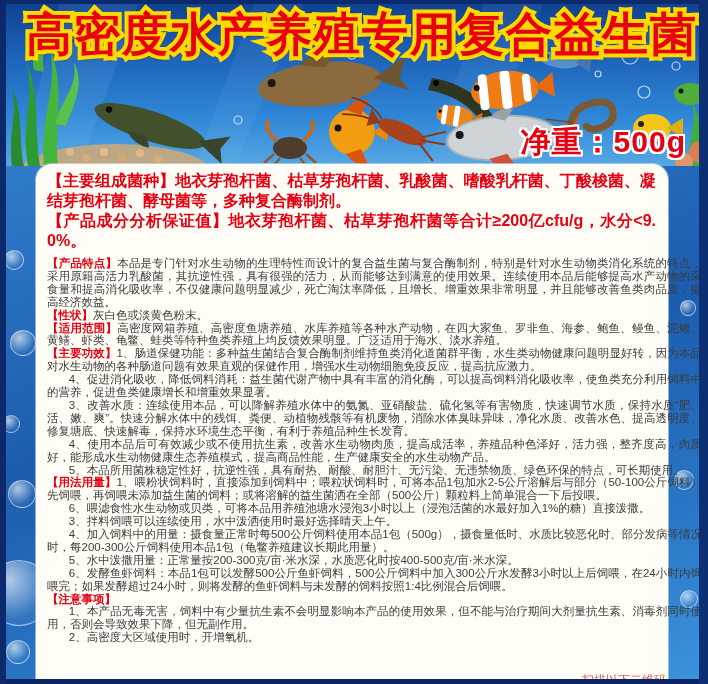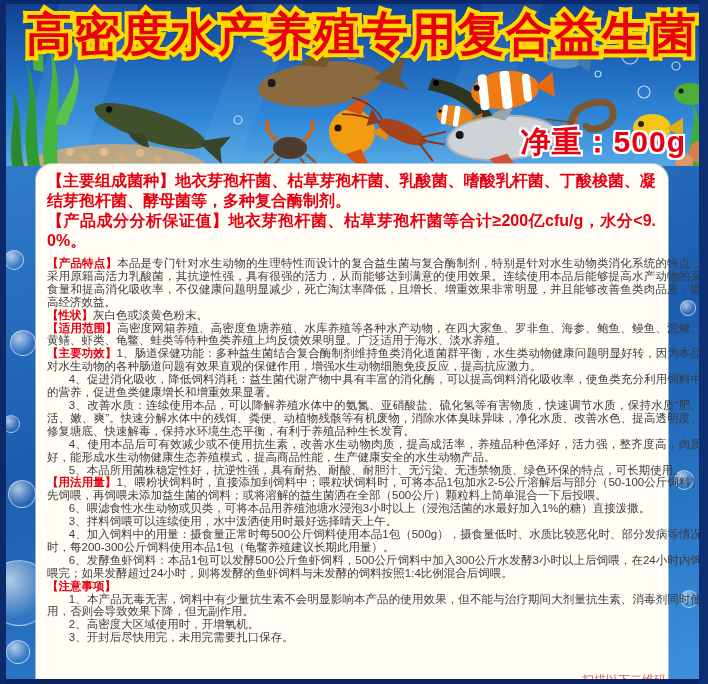--- a/index.html
+++ b/index.html
@@ -211,26 +211,26 @@
       <p class="sec"><span class="hdr">【主要功效】</span><span>1、肠道保健功能：多种益生菌结合复合酶制剂维持鱼类消化道菌群平衡，水生类动物健康问题明显好转，因为本品对水生动物的各种肠道问题有效果直观的保健作用，增强水生动物细胞免疫反应，提高抗应激力。</span></p>
       <p class="sec ind">4、促进消化吸收，降低饲料消耗：益生菌代谢产物中具有丰富的消化酶，可以提高饲料消化吸收率，使鱼类充分利用饲料中的营养，促进鱼类健康增长和增重效果显著。</p>
       <p class="sec ind">3、改善水质：连续使用本品，可以降解养殖水体中的氨氮、亚硝酸盐、硫化氢等有害物质，快速调节水质，保持水质“肥、活、嫩、爽”。快速分解水体中的残饵、粪便、动植物残骸等有机废物，消除水体臭味异味，净化水质、改善水色、提高透明度、修复塘底、快速解毒，保持水环境生态平衡，有利于养殖品种生长发育。</p>
       <p class="sec ind">4、使用本品后可有效减少或不使用抗生素，改善水生动物肉质，提高成活率，养殖品种色泽好，活力强，整齐度高，肉质好，能形成水生动物健康生态养殖模式，提高商品性能，生产健康安全的水生动物产品。</p>
       <p class="sec ind">5、本品所用菌株稳定性好，抗逆性强，具有耐热、耐酸、耐胆汁、无污染、无违禁物质、绿色环保的特点，可长期使用。</p>
 
       <p class="sec"><span class="hdr">【用法用量】</span><span>1、喂粉状饲料时，直接添加到饲料中；喂粒状饲料时，可将本品1包加水2-5公斤溶解后与部分（50-100公斤饲料）先饲喂，再饲喂未添加益生菌的饲料；或将溶解的益生菌洒在全部（500公斤）颗粒料上简单混合一下后投喂。</span></p>
       <p class="sec ind">6、喂滤食性水生动物或贝类，可将本品用养殖池塘水浸泡3小时以上（浸泡活菌的水最好加入1%的糖）直接泼撒。</p>
       <p class="sec ind">3、拌料饲喂可以连续使用，水中泼洒使用时最好选择晴天上午。</p>
       <p class="sec ind">4、加入饲料中的用量：摄食量正常时每500公斤饲料使用本品1包（500g），摄食量低时、水质比较恶化时、部分发病等情况时，每200-300公斤饲料使用本品1包（龟鳖养殖建议长期此用量）。</p>
+      <p class="sec ind">5、水中泼撒用量：正常量按200-300克/亩·米水深，水质恶化时按400-500克/亩·米水深。</p>
       <p class="sec ind">6、发酵鱼虾饲料：本品1包可以发酵500公斤鱼虾饲料，500公斤饲料中加入300公斤水发酵3小时以上后饲喂，在24小时内饲喂完；如果发酵超过24小时，则将发酵的鱼虾饲料与未发酵的饲料按照1:4比例混合后饲喂。</p>
 
       <p class="sec"><span class="hdr">【注意事项】</span></p>
       <p class="sec ind">1、本产品无毒无害，饲料中有少量抗生素不会明显影响本产品的使用效果，但不能与治疗期间大剂量抗生素、消毒剂同时使用，否则会导致效果下降，但无副作用。</p>
       <p class="sec ind">2、高密度大区域使用时，开增氧机。</p>
-      <p class="sec ind">3、开封后尽快用完，未用完需要扎口保存。</p>
 
     </div>
   </div>
 
   <div class="footer-note">扫描以下二维码</div>
 
   <div class="edge edge-top"></div>
   <div class="edge edge-bottom"></div>
   <div class="edge edge-left"></div>
   <div class="edge edge-right"></div>

